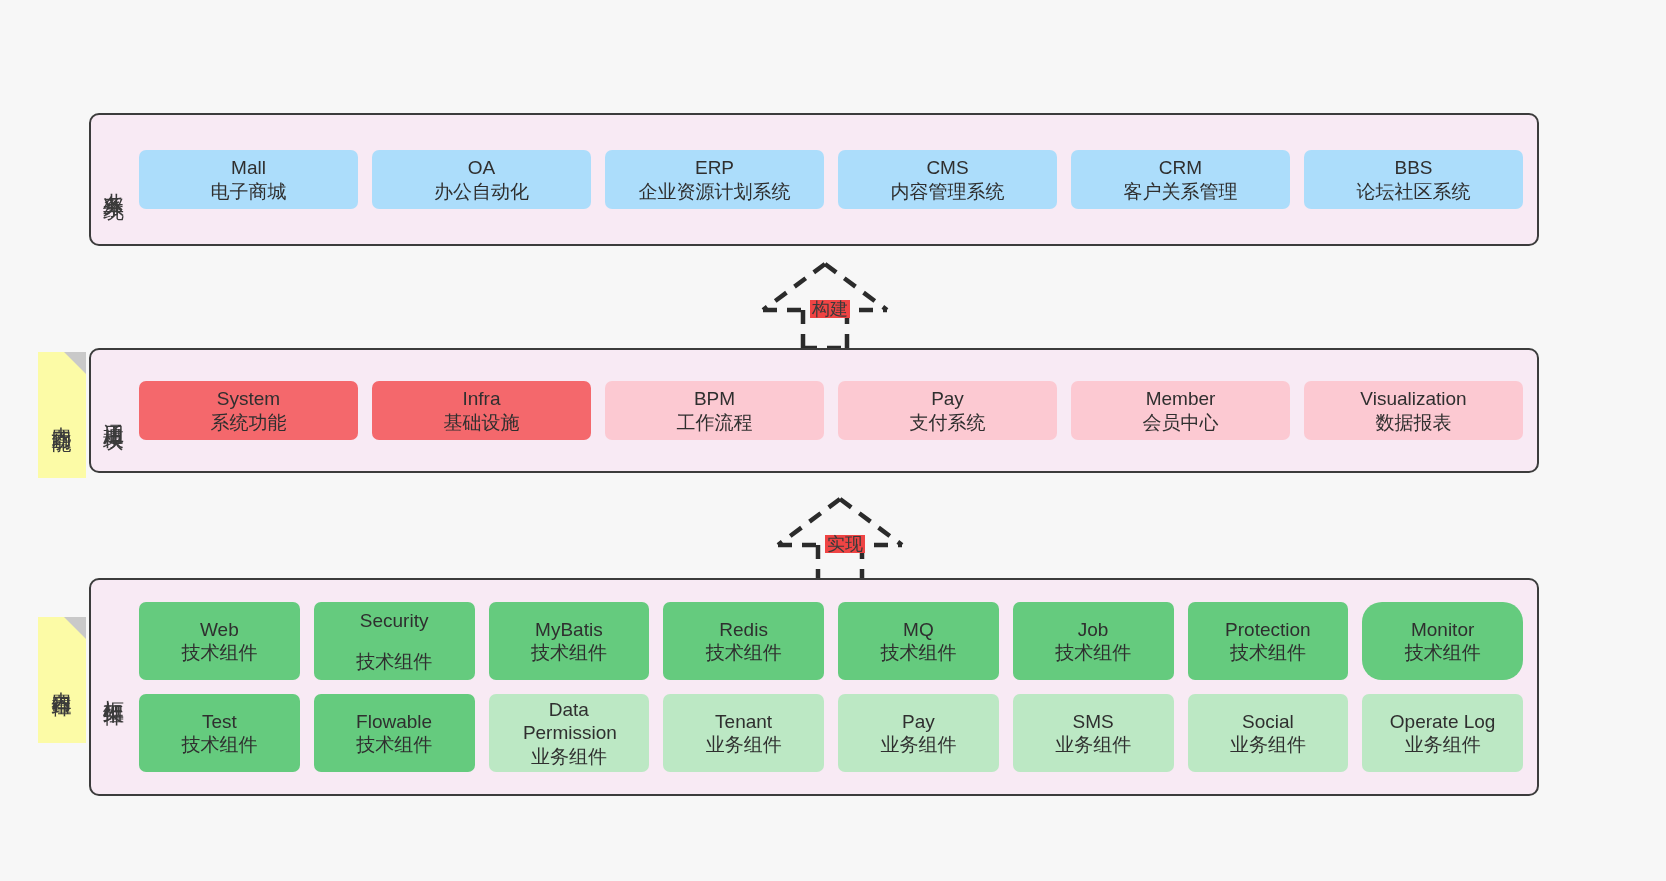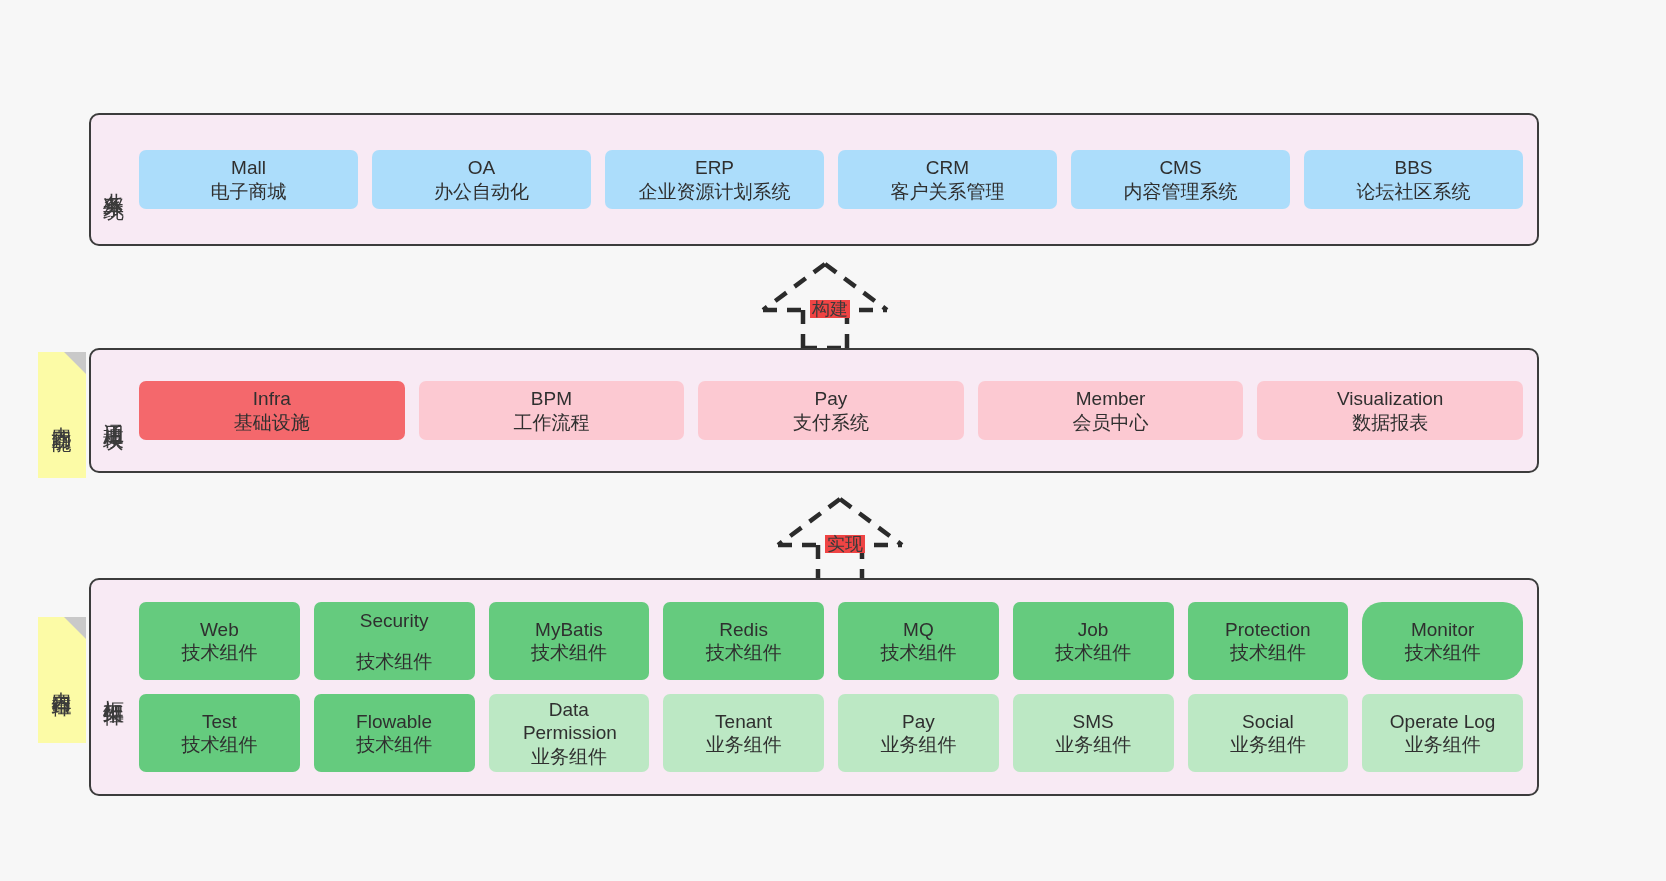--- a/index.html
+++ b/index.html
@@ -140,26 +140,26 @@
         </div>
         <div class="card c-blue">
           <span class="t1">OA</span>
           <span class="t2">办公自动化</span>
         </div>
         <div class="card c-blue">
           <span class="t1">ERP</span>
           <span class="t2">企业资源计划系统</span>
         </div>
         <div class="card c-blue">
+          <span class="t1">CMS</span>
+          <span class="t2">内容管理系统</span>
+        </div>
+        <div class="card c-blue">
           <span class="t1">CRM</span>
           <span class="t2">客户关系管理</span>
-        </div>
-        <div class="card c-blue">
-          <span class="t1">CMS</span>
-          <span class="t2">内容管理系统</span>
         </div>
         <div class="card c-blue">
           <span class="t1">BBS</span>
           <span class="t2">论坛社区系统</span>
         </div>
       </div>
     </div>
   </div>
 
   <div class="connector" id="connector-build" style="left:755px; top:252px; width:150px; height:100px;">
@@ -177,20 +177,24 @@
   <div class="sticky" id="sticky-builtin-function" style="left:38px; top:352px; width:48px; height:126px;">
     <span class="fold"></span>
     <span>内置功能</span>
   </div>
 
   <div class="layer" id="layer-common-module" style="left:89px; top:348px; width:1450px; height:125px;">
     <div class="layer-title">通用模块</div>
     <div class="layer-body">
       <div class="row">
         <div class="card c-red">
+          <span class="t1">System</span>
+          <span class="t2">系统功能</span>
+        </div>
+        <div class="card c-red">
           <span class="t1">Infra</span>
           <span class="t2">基础设施</span>
         </div>
         <div class="card c-pink">
           <span class="t1">BPM</span>
           <span class="t2">工作流程</span>
         </div>
         <div class="card c-pink">
           <span class="t1">Pay</span>
           <span class="t2">支付系统</span>

